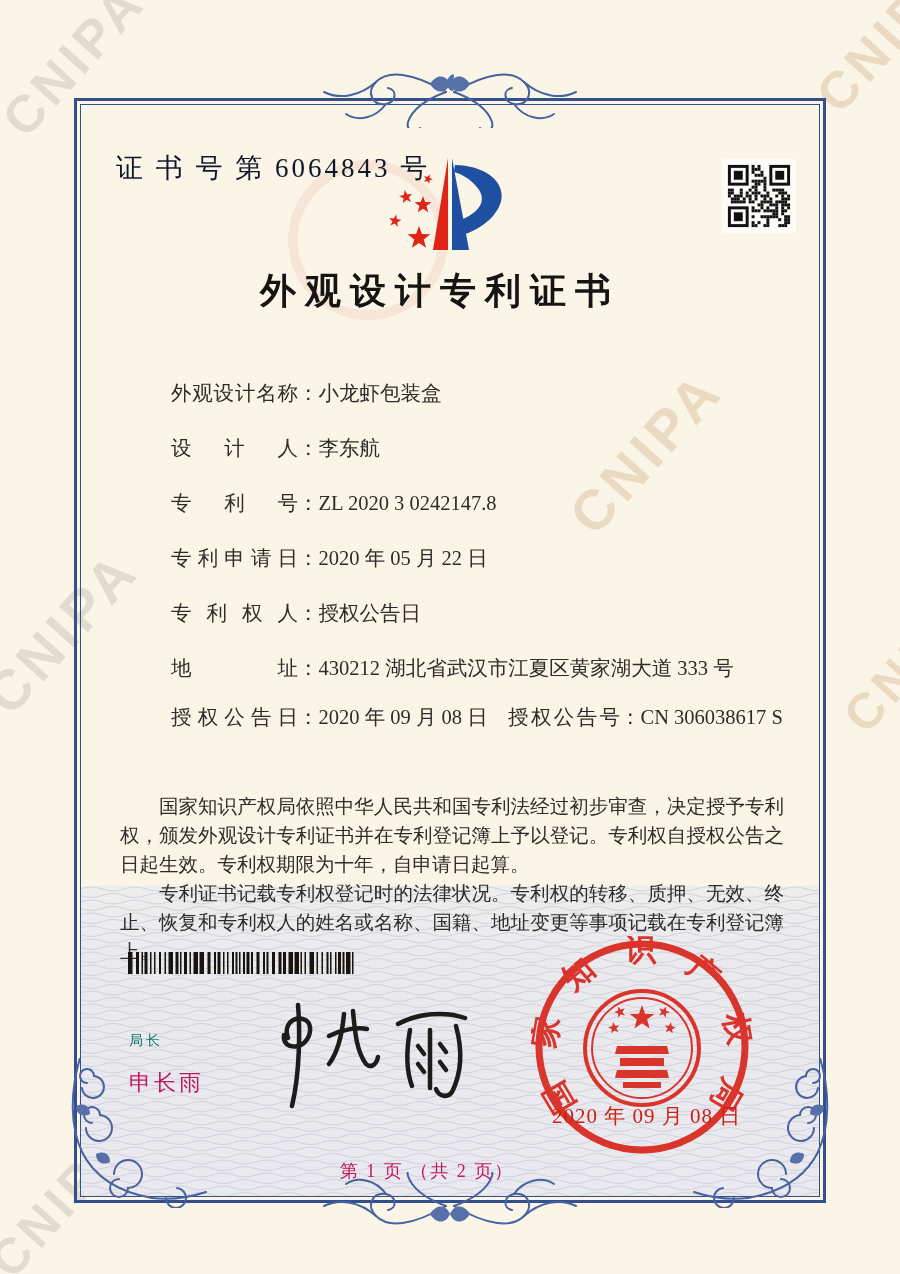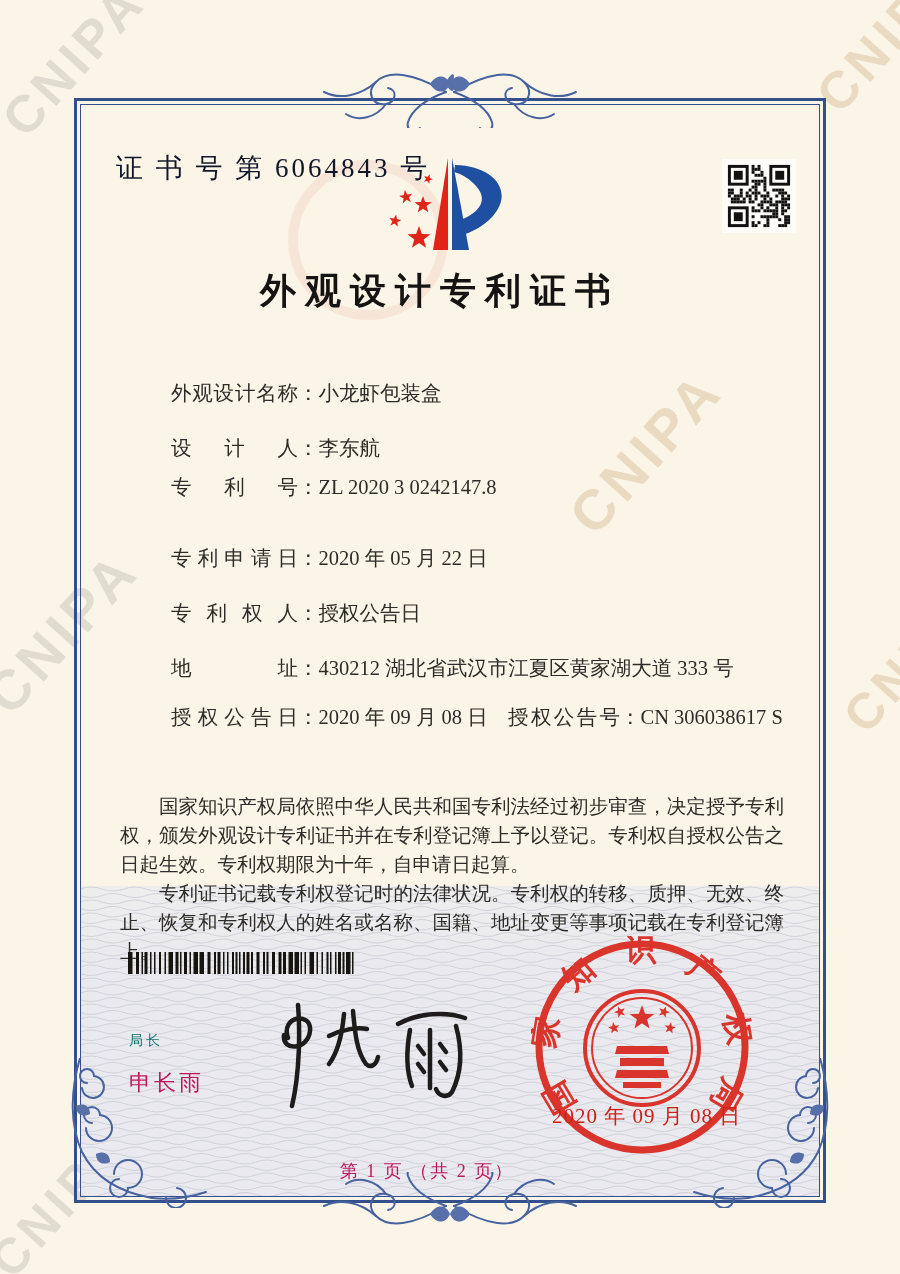--- a/index.html
+++ b/index.html
@@ -339,21 +339,21 @@
     </svg>
 
   <div class="title">外观设计专利证书</div>
 
   <div class="field" style="top:379px">
     <span class="flabel">外观设计名称</span><span>：</span><span>小龙虾包装盒</span>
   </div>
   <div class="field" style="top:434px">
     <span class="flabel">设计人</span><span>：</span><span>李东航</span>
   </div>
-  <div class="field" style="top:473px">
+  <div class="field" style="top:489px">
     <span class="flabel">专利号</span><span>：</span><span>ZL 2020 3 0242147.8</span>
   </div>
   <div class="field" style="top:544px">
     <span class="flabel">专利申请日</span><span>：</span><span>2020 年 05 月 22 日</span>
   </div>
   <div class="field" style="top:599px">
     <span class="flabel">专利权人</span><span>：</span><span>授权公告日</span>
   </div>
   <div class="field" style="top:654px">
     <span class="flabel">地址</span><span>：</span><span>430212 湖北省武汉市江夏区黄家湖大道 333 号</span>

